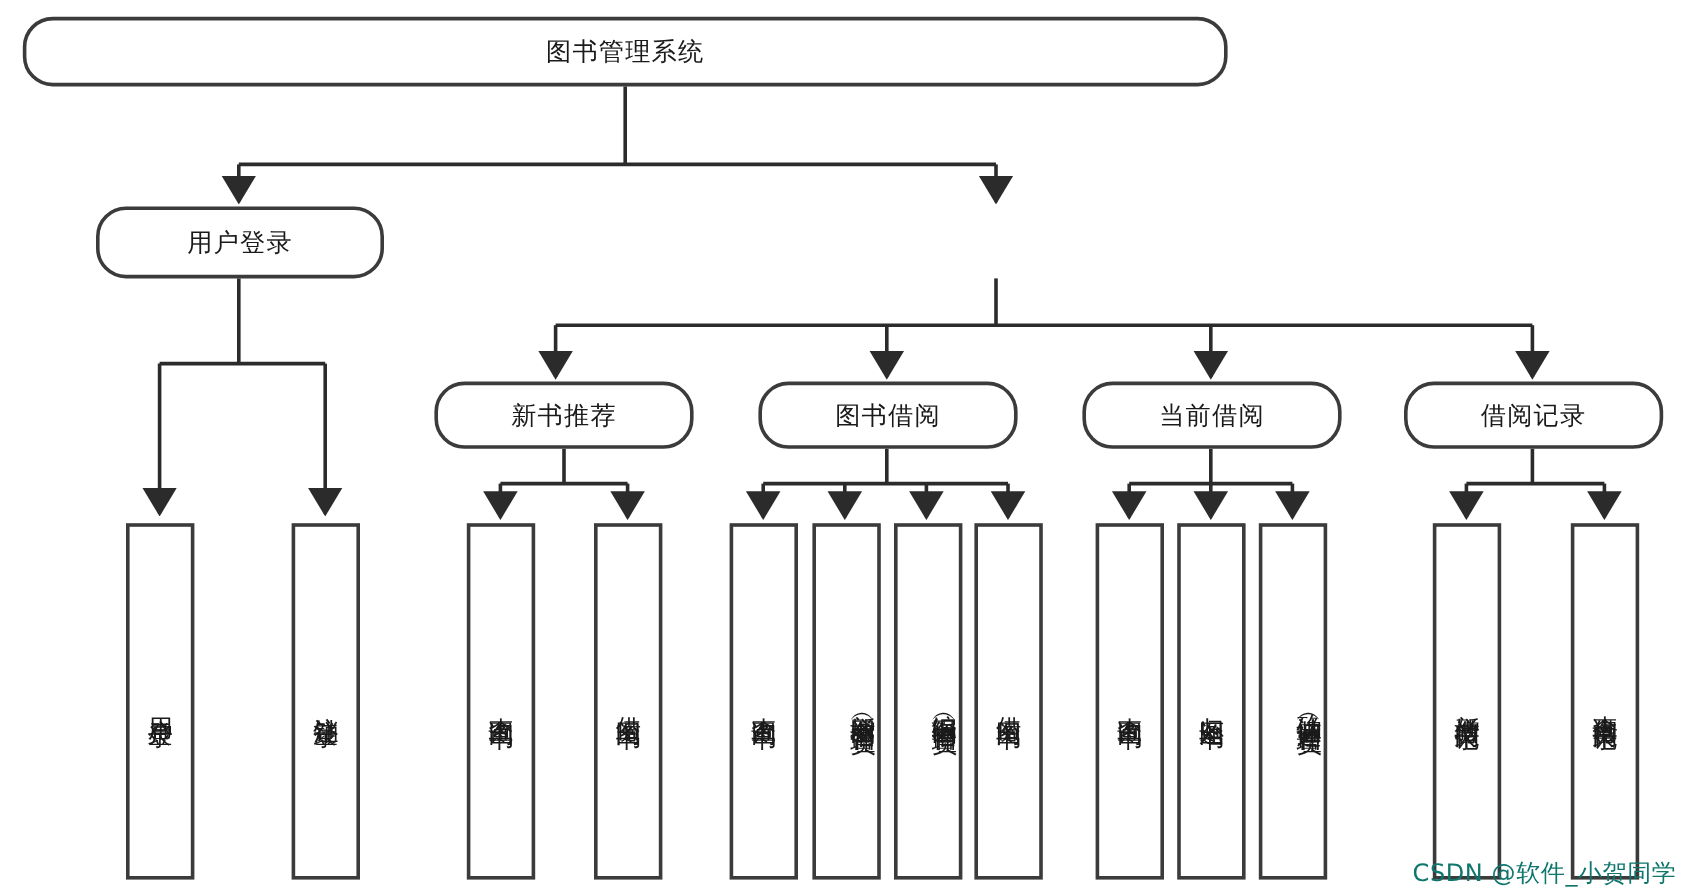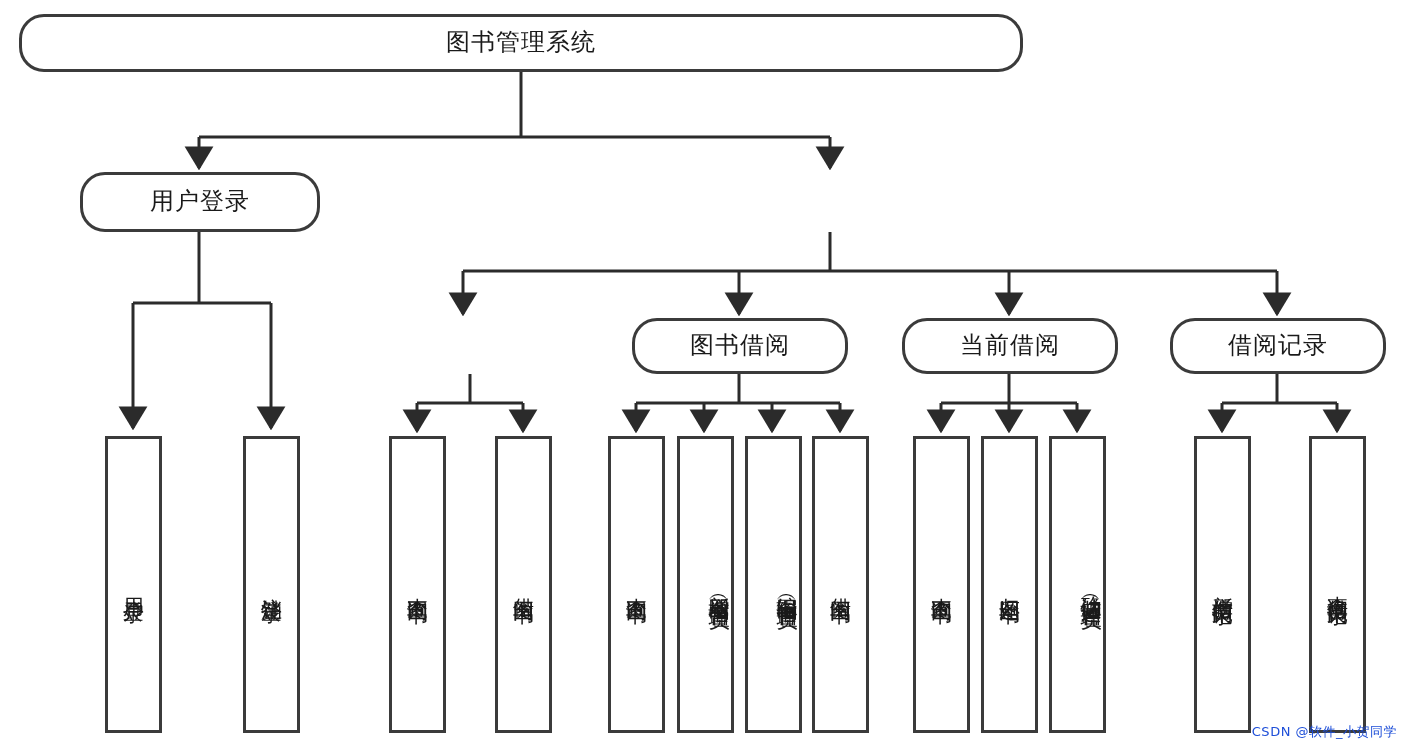--- a/index.html
+++ b/index.html
@@ -28,21 +28,21 @@
     position: absolute;
     box-sizing: border-box;
     border: 3px solid #3b3b3b;
     background: #ffffff;
     display: flex;
     align-items: center;
     justify-content: center;
     color: #1a1a1a;
   }
   .node.horiz {
-    font-size: 24px;
+    font-size: 21px;
     letter-spacing: 1px;
     border-radius: 25px;
   }
   .node.vert {
     font-size: 21px;
     letter-spacing: 2px;
     writing-mode: vertical-rl;
     text-orientation: upright;
     align-items: flex-start;
     justify-content: center;
@@ -54,22 +54,22 @@
   }
   .node-label {
     display: block;
     line-height: 1.15;
     white-space: nowrap;
   }
   #watermark {
     position: absolute;
     right: 8px;
     bottom: 6px;
-    font-size: 13px;
-    color: #1d4ed8;
+    font-size: 20px;
+    color: #0f766e;
     letter-spacing: 0.5px;
     pointer-events: none;
     white-space: nowrap;
   }
 </style>
 </head>
 <body>
 
 <div id="canvas">
 
@@ -124,20 +124,23 @@
   </svg>
 
   <div class="node horiz" style="left:19px; top:14px; width:1004px; height:58px;">
     <span class="node-label">图书管理系统</span>
   </div>
 
   <div class="node horiz" style="left:80px; top:172px; width:240px; height:60px;">
     <span class="node-label">用户登录</span>
   </div>
 
+  <div class="node horiz" style="left:362px; top:318px; width:216px; height:56px;">
+    <span class="node-label">新书推荐</span>
+  </div>
   <div class="node horiz" style="left:902px; top:318px; width:216px; height:56px;">
     <span class="node-label">当前借阅</span>
   </div>
   <div class="node horiz" style="left:632px; top:318px; width:216px; height:56px;">
     <span class="node-label">图书借阅</span>
   </div>
   <div class="node horiz" style="left:1170px; top:318px; width:216px; height:56px;justify-content:center;">
     <span class="node-label">借阅记录</span>
   </div>
 

